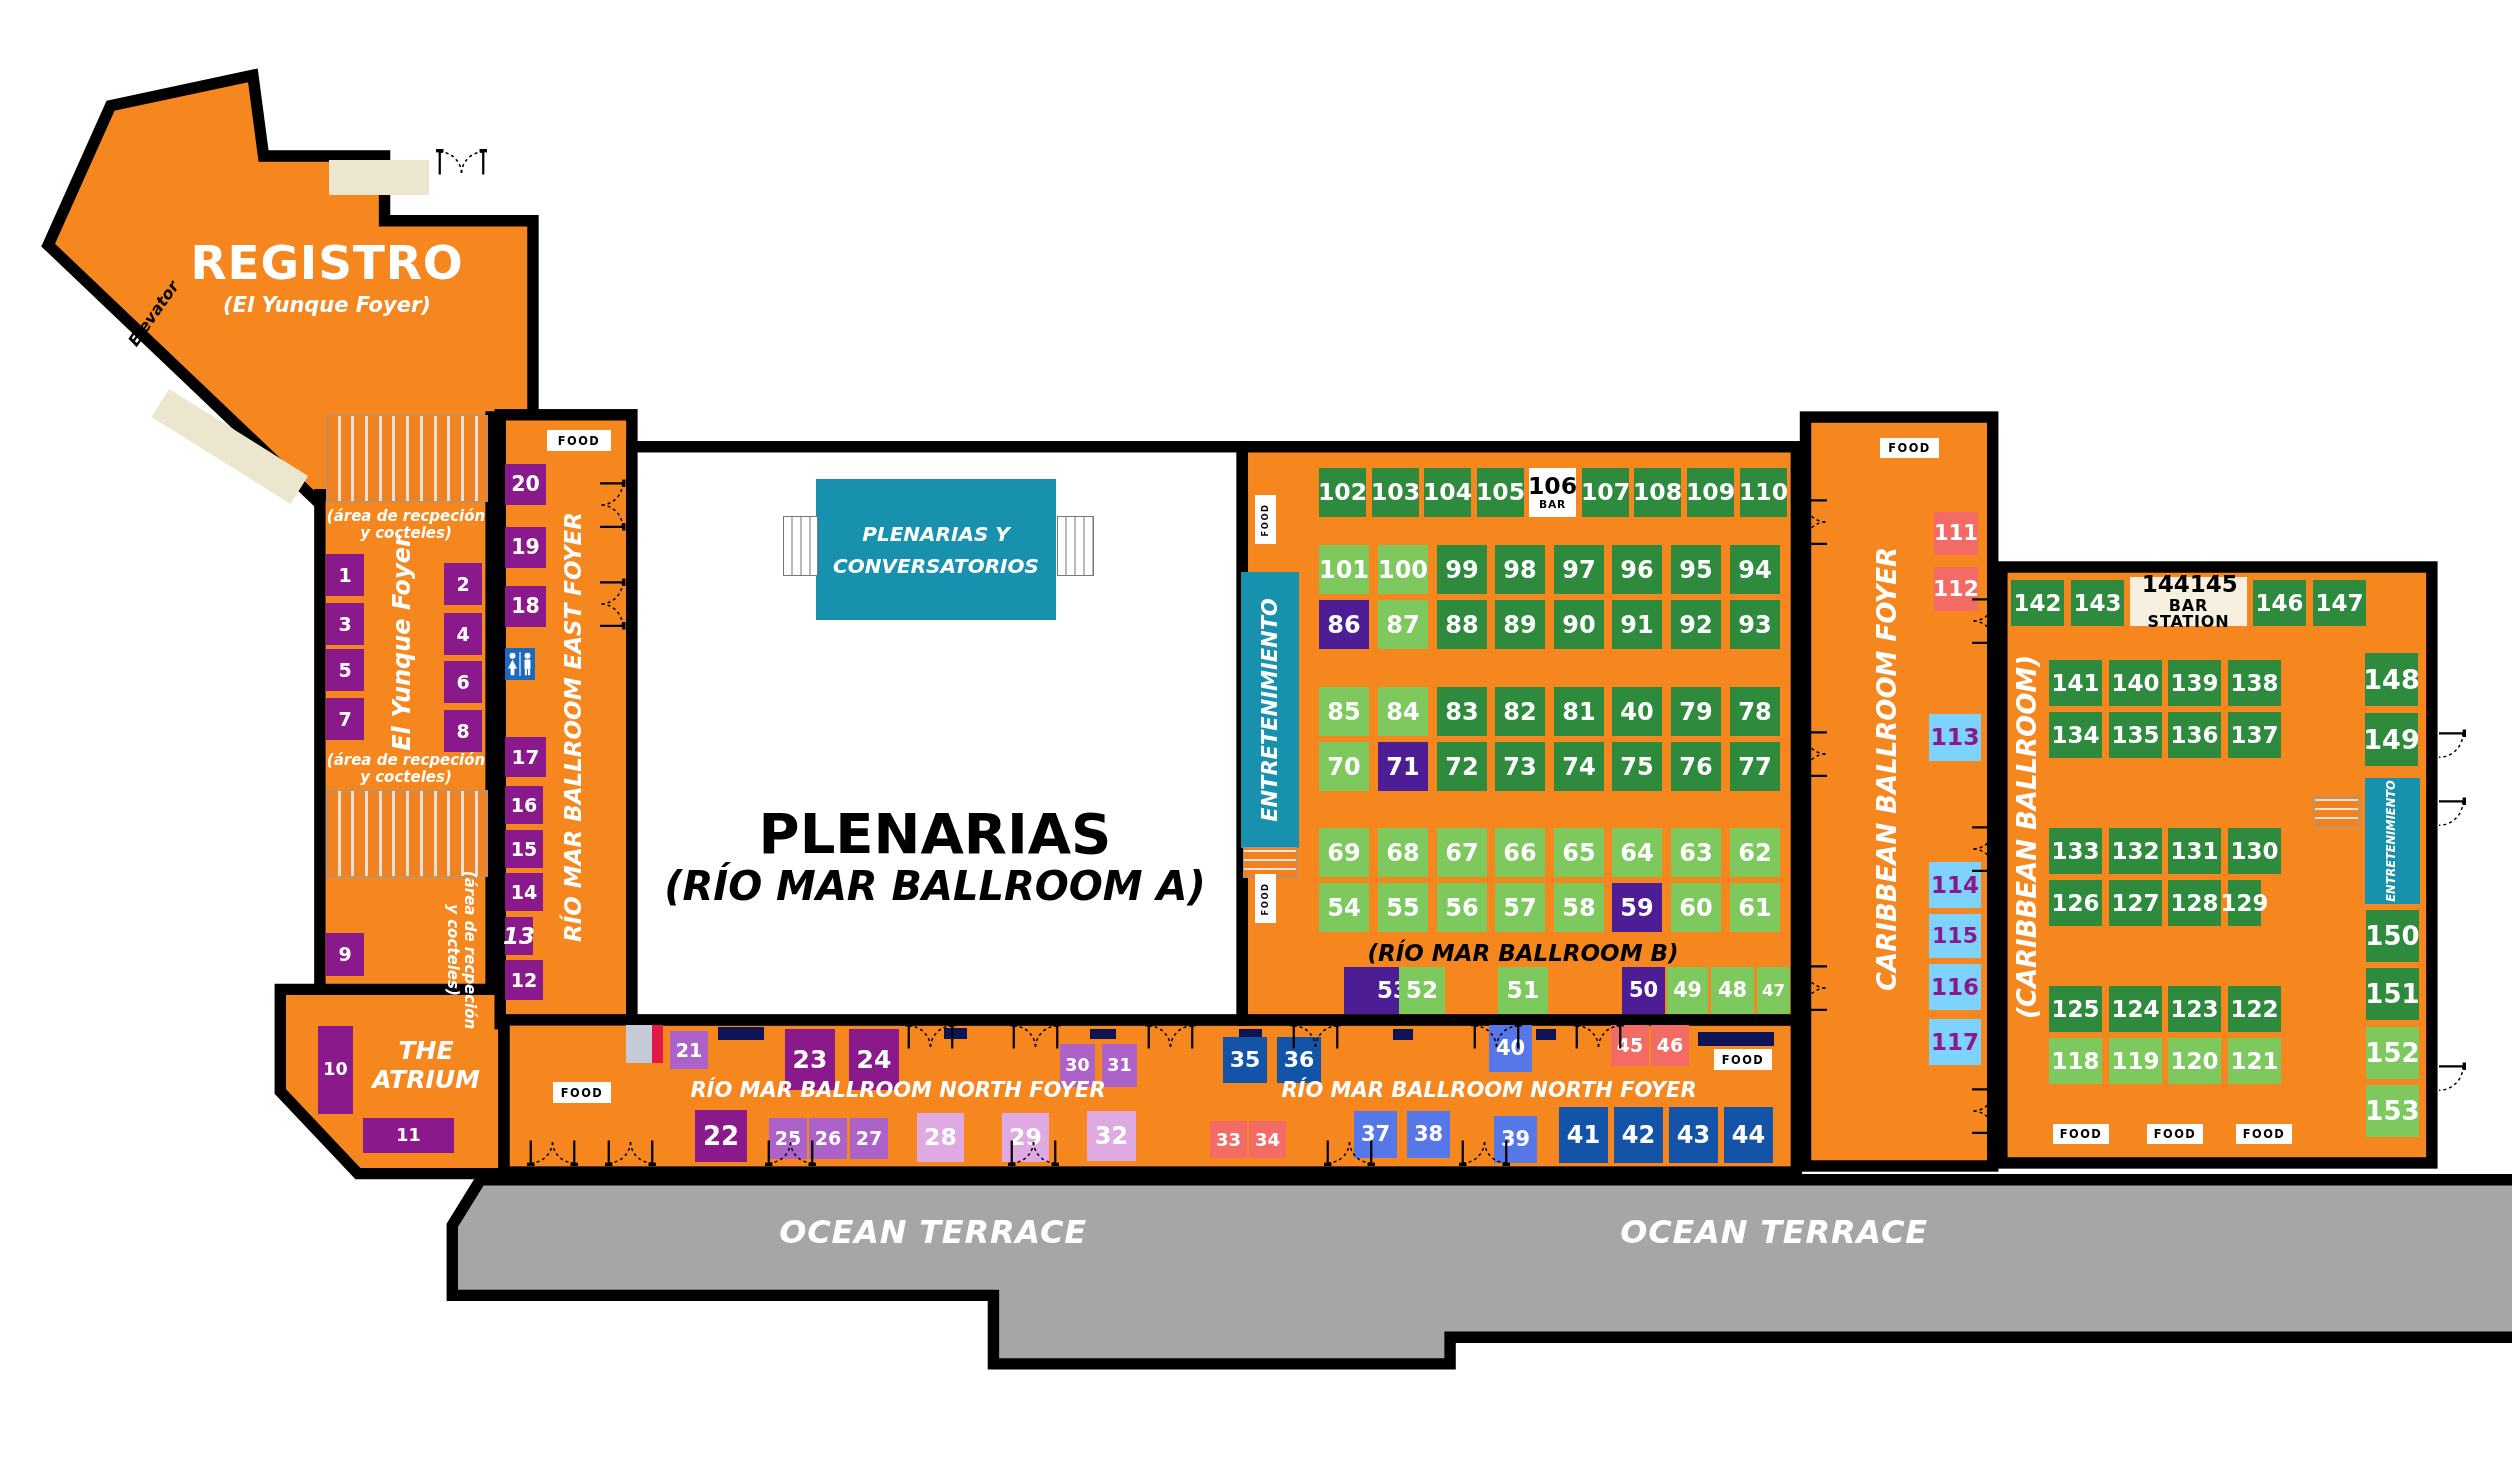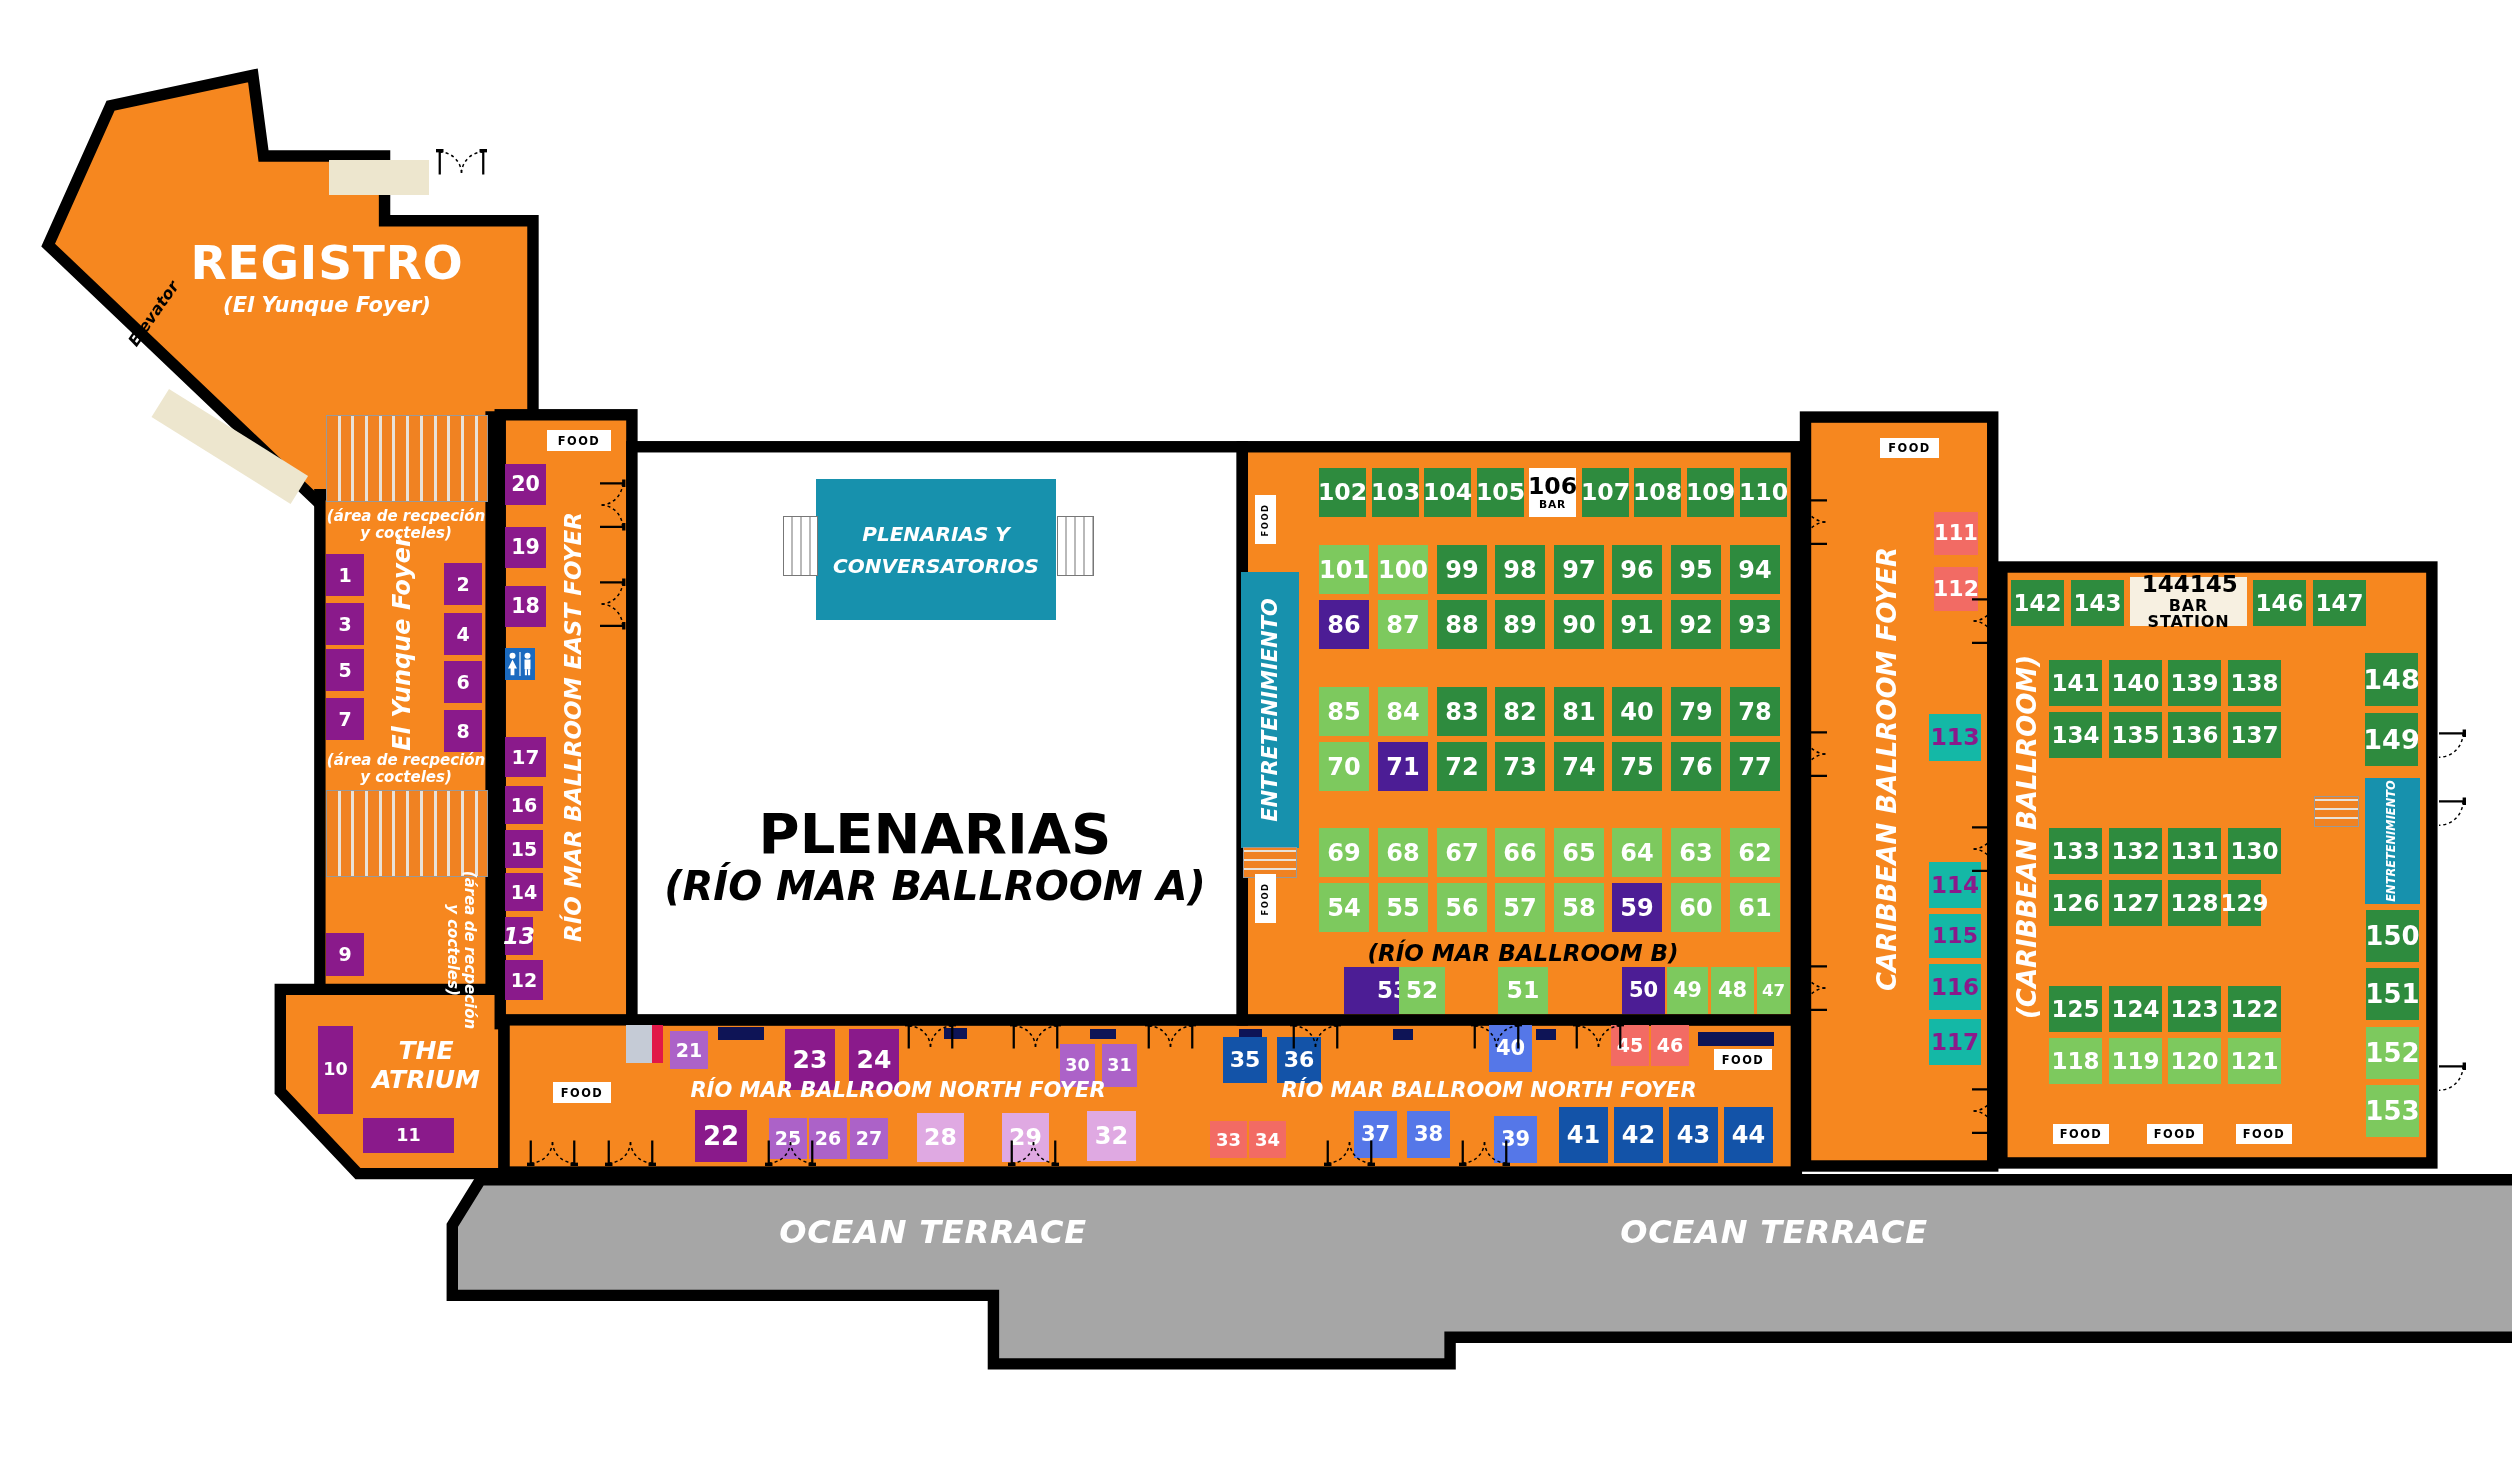--- a/index.html
+++ b/index.html
@@ -11,21 +11,21 @@
          font-weight:bold;line-height:1;text-align:center;}
   .c-g {background:#2E8B3E;color:#fff}
   .c-l {background:#7DC95E;color:#fff}
   .c-o {background:#4c1d95;color:#fff}
   .c-p {background:#8A1A8B;color:#fff}
   .c-or{background:#AC62C8;color:#fff}
   .c-pl{background:#DFA9E2;color:#fff}
   .c-bd{background:#1353A8;color:#fff}
   .c-bl{background:#5577E8;color:#fff}
   .c-s {background:#F26B64;color:#fff}
-  .c-y {background:#14b8a6;color:#8A1A8B}
+  .c-y {background:#7dd3fc;color:#8A1A8B}
   .c-wb{background:#ffffff;color:#000;flex-direction:column}
   .c-bs{background:#F7F0E1;color:#000;flex-direction:column}
   .c-wc{background:#1B6ABF}
   .c-wb .sub{font-size:10.7px;margin-top:1.5px;letter-spacing:0.8px}
   .c-bs .nums{display:flex;width:80%;justify-content:space-between;font-size:23px}
   .c-bs .sub{font-size:16px;margin-top:2.3px;letter-spacing:0.8px}
   .lbl{position:absolute;white-space:nowrap;font-weight:bold;transform:translate(-50%,-50%);
        text-align:center;line-height:1.15;}
   .white{color:#fff}.black{color:#000}.ital{font-style:italic}
   .rot-90{transform:translate(-50%,-50%) rotate(-90deg)}

